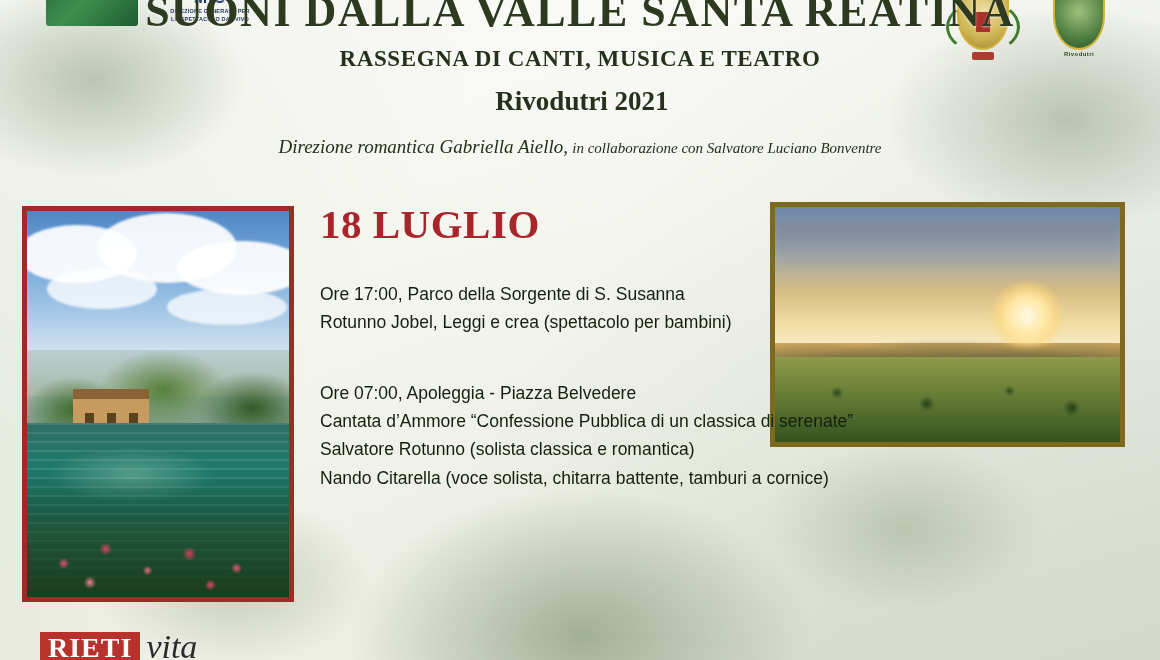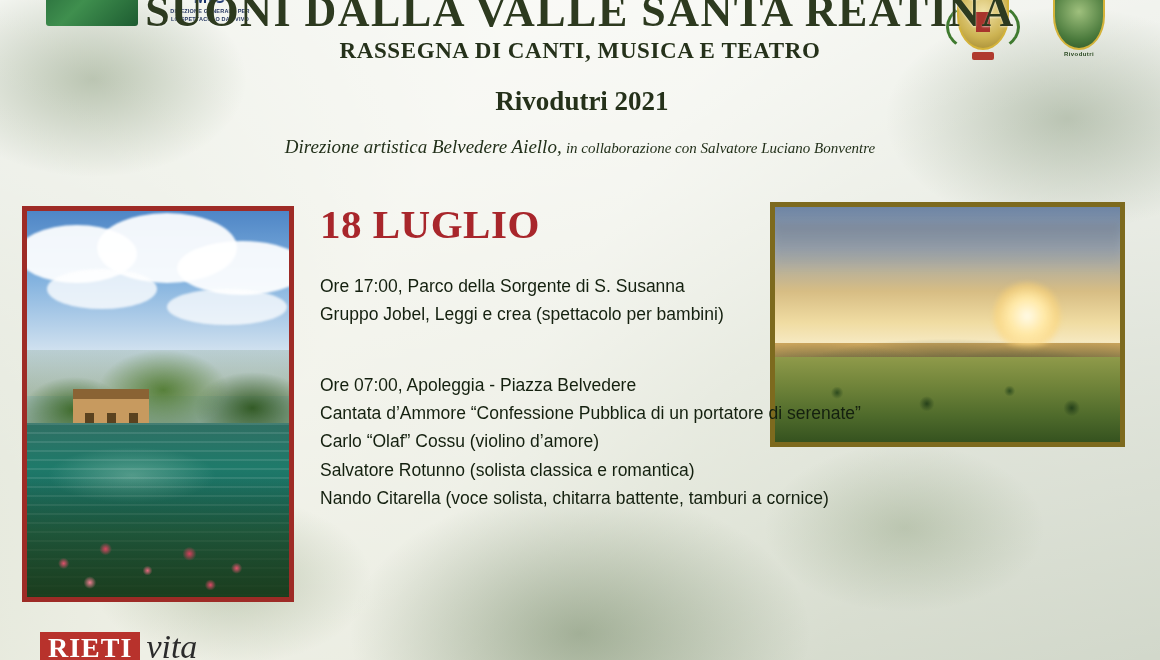--- a/index.html
+++ b/index.html
@@ -128,21 +128,21 @@
     font-family: "Liberation Serif", serif;
     font-weight: bold;
     font-size: 44px;
     letter-spacing: 1.5px;
     color: #2d3a1f;
     text-shadow: 0 1px 2px rgba(255,255,255,0.6);
     white-space: nowrap;
   }
   .title-sub {
     position: absolute;
-    top: 38px; left: 0; right: 0;
+    top: 46px; left: 0; right: 0;
     text-align: center;
     font-family: "Liberation Serif", serif;
     font-weight: bold;
     font-size: 23px;
     letter-spacing: 0.6px;
     color: #25311a;
   }
   .title-year {
     position: absolute;
     top: 86px; left: 4px; right: 0;
@@ -298,21 +298,21 @@
     position: absolute;
     left: 320px; top: 200px;
     width: 420px;
   }
   .day-title {
     font-family: "Liberation Serif", serif;
     font-weight: bold;
     font-size: 41px;
     color: #a8262b;
     letter-spacing: 0.5px;
-    margin: 0 0 24px 0;
+    margin: 0 0 32px 0;
   }
   .event { margin-bottom: 0; }
   .event-line {
     font-size: 17.5px;
     color: #14200f;
     line-height: 1.62;
     white-space: nowrap;
   }
   .event-spacer { height: 42px; }
 
@@ -369,21 +369,21 @@
     <div class="crest crest-rivodutri">
       <div class="shield"></div>
       <div class="crest-label">Rivodutri</div>
     </div>
 
     <div class="title-main">SUONI DALLA VALLE SANTA REATINA</div>
     <div class="title-sub">RASSEGNA DI CANTI, MUSICA E TEATRO</div>
     <div class="title-year">Rivodutri 2021</div>
 
     <div class="credits">
-      <span class="lead">Direzione artistica Belvedere Aiello,</span>
+      <span class="lead">Direzione romantica Gabriella Aiello,</span>
       <span class="coll">in collaborazione con Salvatore Luciano Bonventre</span>
     </div>
   </div>
 
   <div class="photo-left">
     <div class="pl-sky">
       <div class="pl-cloud c1"></div>
       <div class="pl-cloud c2"></div>
       <div class="pl-cloud c3"></div>
       <div class="pl-cloud c4"></div>
@@ -406,29 +406,28 @@
     </div>
     <div class="pr-hills"></div>
     <div class="pr-field"></div>
   </div>
 
   <div class="program">
     <div class="day-title">18 LUGLIO</div>
 
     <div class="event">
       <div class="event-line">Ore 17:00, Parco della Sorgente di S. Susanna</div>
-      <div class="event-line">Gruppo Jobel, Leggi e crea (spettacolo per bambini)</div>
+      <div class="event-line">Rotunno Jobel, Leggi e crea (spettacolo per bambini)</div>
     </div>
 
     <div class="event-spacer"></div>
 
     <div class="event">
       <div class="event-line">Ore 07:00, Apoleggia - Piazza Belvedere</div>
-      <div class="event-line">Cantata d’Ammore “Confessione Pubblica di un portatore di serenate”</div>
-      <div class="event-line">Carlo “Olaf” Cossu (violino d’amore)</div>
+      <div class="event-line">Cantata d’Ammore “Confessione Pubblica di un classica di serenate”</div>
       <div class="event-line">Salvatore Rotunno (solista classica e romantica)</div>
       <div class="event-line">Nando Citarella (voce solista, chitarra battente, tamburi a cornice)</div>
     </div>
   </div>
 
   <div class="footer-logos">
     <div class="rieti-mark">RIETI</div>
     <div class="vita-mark">vita</div>
   </div>
 

